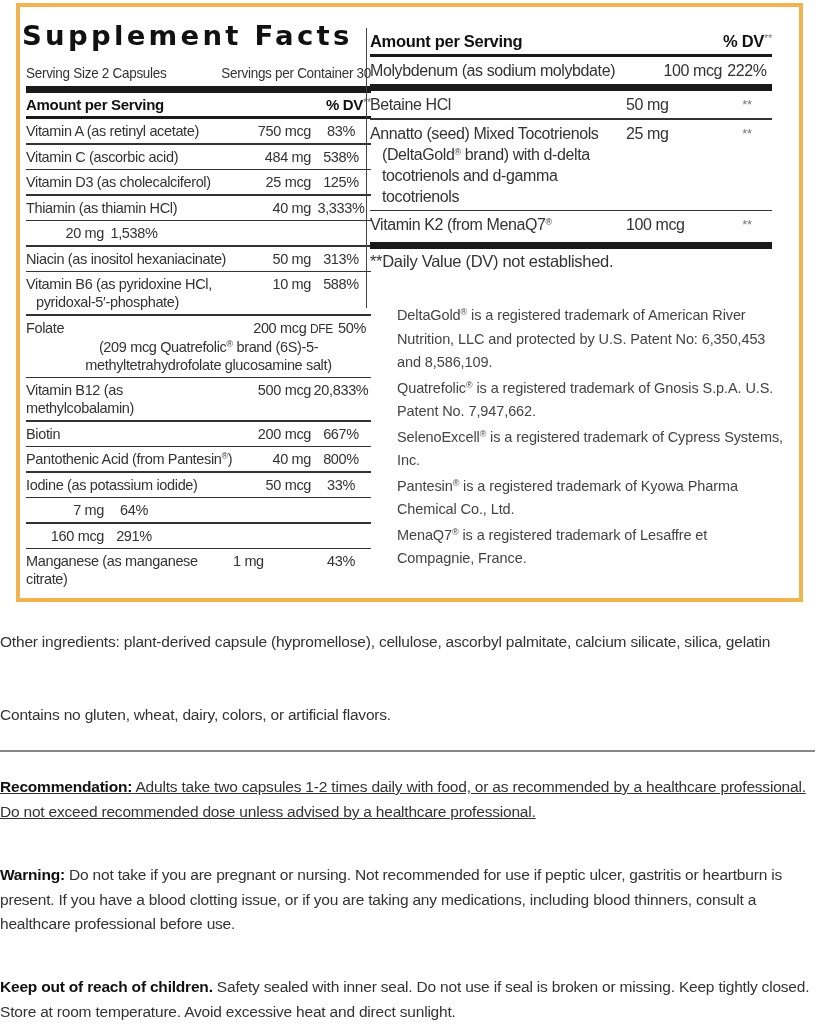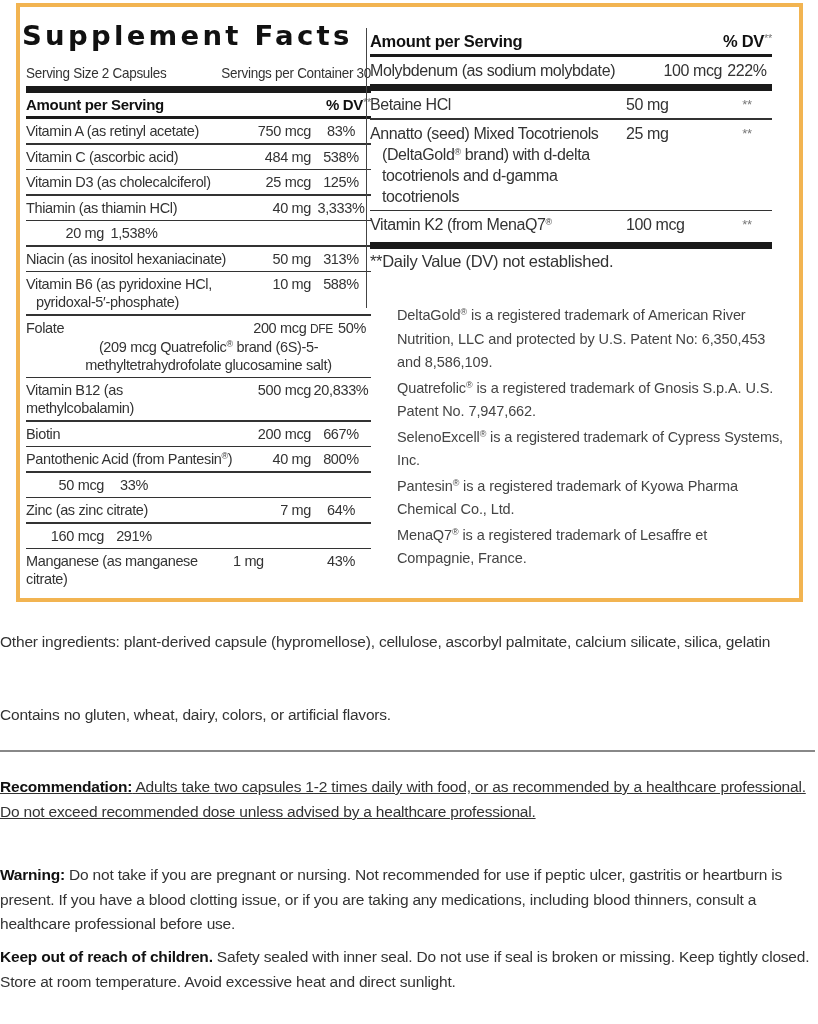--- a/index.html
+++ b/index.html
@@ -140,26 +140,26 @@
       <span class="dv">667%</span>
   </div>
   <div class="rule-thin"></div>
   <div class="row">
     <span class="nm"><span>Pantothenic Acid (from Pantesin</span><sup class="reg">®</sup><span>)</span></span>
       <span class="amt">40 mg</span>
       <span class="dv">800%</span>
   </div>
   <div class="rule-thin"></div>
   <div class="row">
+    <span class="nm">Iodine (as potassium iodide)</span>
       <span class="amt">50 mcg</span>
       <span class="dv">33%</span>
   </div>
   <div class="rule-thin"></div>
   <div class="row">
-    <span class="nm">Zinc (as zinc citrate)</span>
       <span class="amt">7 mg</span>
       <span class="dv">64%</span>
   </div>
   <div class="rule-thin"></div>
   <div class="row">
       <span class="amt">160 mcg</span>
       <span class="dv">291%</span>
   </div>
   <div class="rule-thin"></div>
   <div class="row">
@@ -210,13 +210,13 @@
   <div class="tm"><span>SelenoExcell</span><sup class="reg">®</sup><span> is a registered trademark of Cypress Systems, Inc.</span></div>
   <div class="tm"><span>Pantesin</span><sup class="reg">®</sup><span> is a registered trademark of Kyowa Pharma Chemical Co., Ltd.</span></div>
   <div class="tm"><span>MenaQ7</span><sup class="reg">®</sup><span> is a registered trademark of Lesaffre et Compagnie, France.</span></div>
 </div>
 
 <div class="below" style="top:630px;">Other ingredients: plant-derived capsule (hypromellose), cellulose, ascorbyl palmitate, calcium silicate, silica, gelatin</div>
 <div class="below" style="top:703px;">Contains no gluten, wheat, dairy, colors, or artificial flavors.</div>
 <div class="sep"></div>
 <div class="below" style="top:775px;text-decoration:underline;"><b>Recommendation:</b><span> Adults take two capsules 1-2 times daily with food, or as recommended by a healthcare professional. Do not exceed recommended dose unless advised by a healthcare professional.</span></div>
 <div class="below" style="top:863px;"><b>Warning:</b><span> Do not take if you are pregnant or nursing. Not recommended for use if peptic ulcer, gastritis or heartburn is present. If you have a blood clotting issue, or if you are taking any medications, including blood thinners, consult a healthcare professional before use.</span></div>
-<div class="below" style="top:945px;"><b>Keep out of reach of children.</b><span> Safety sealed with inner seal. Do not use if seal is broken or missing. Keep tightly closed. Store at room temperature. Avoid excessive heat and direct sunlight.</span></div>
+<div class="below" style="top:975px;"><b>Keep out of reach of children.</b><span> Safety sealed with inner seal. Do not use if seal is broken or missing. Keep tightly closed. Store at room temperature. Avoid excessive heat and direct sunlight.</span></div>
 
 </body></html>

